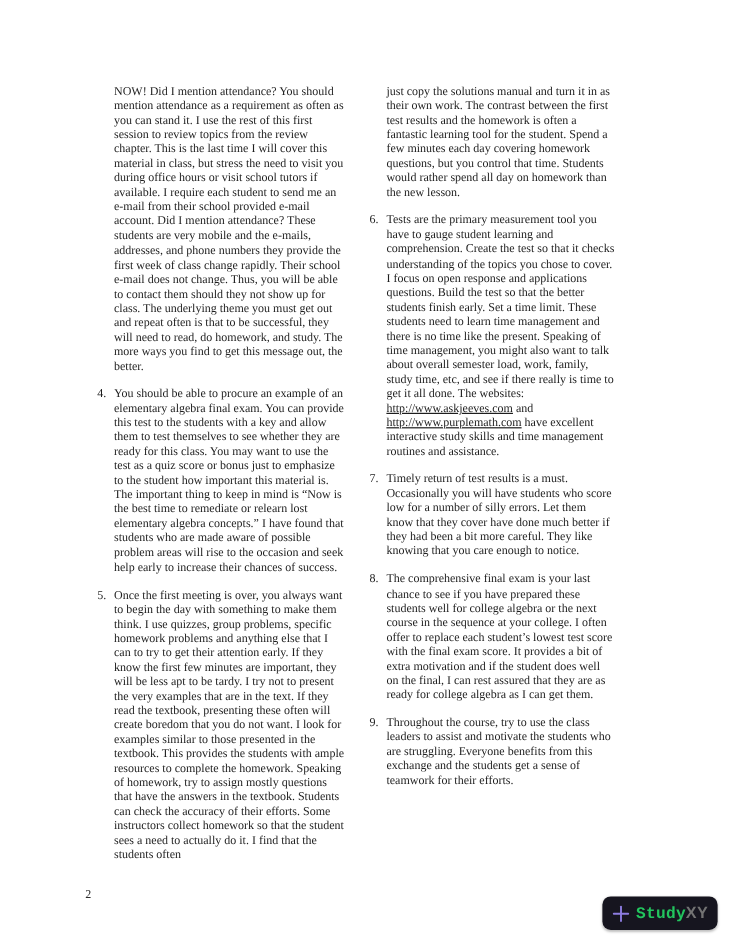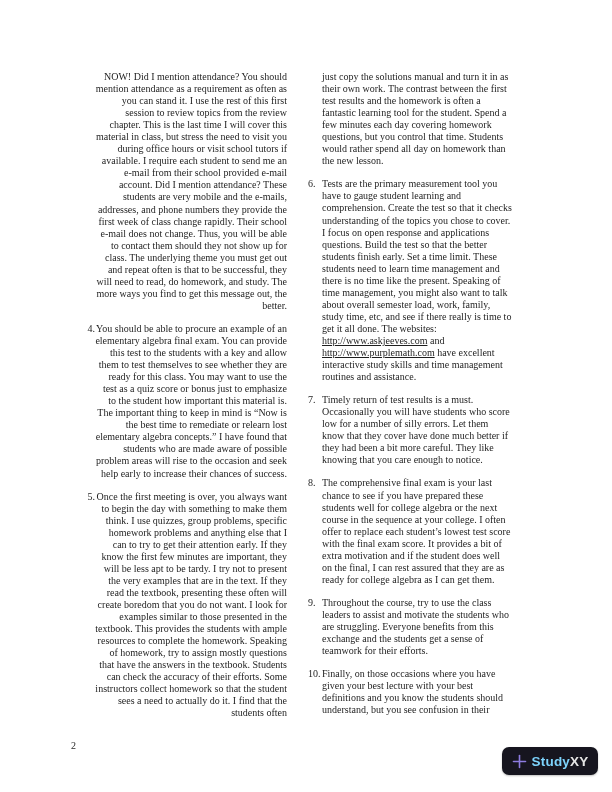--- a/index.html
+++ b/index.html
@@ -15,21 +15,21 @@
     width: 612px; height: 792px;
     background: #ffffff;
   }
   .col {
     position: absolute;
     top: 71px;
     font-size: 10px;
     line-height: 12.05px;
     text-align: left;
   }
-  .col-left  { left: 81px;  width: 206px; text-align: right; }
+  .col-left  { left: 81px;  width: 206px; }
   .col-right { left: 308px; width: 204px; }
   .cont {
     margin: 0 0 0 14px;
     padding: 0;
   }
   .item {
     display: flex;
     margin-top: 11px;
   }
   .item .num {
@@ -70,22 +70,22 @@
     display: inline-flex;
     width: 15px; height: 15px;
   }
   .logo-text {
     font-family: "Liberation Sans", sans-serif;
     font-weight: bold;
     font-size: 13.5px;
     letter-spacing: 0.2px;
     white-space: nowrap;
   }
-  .logo-study { color: #7dd3fc; }
-  .logo-xy    { color: #e5e5e5; }
+  .logo-study { color: #22c55e; font-family: Liberation Mono, monospace; }
+  .logo-xy    { color: #737373; }
 </style>
 </head>
 <body>
 
 <div class="page">
 
   <div class="col col-left">
     <p class="cont">NOW! Did I mention attendance? You should mention attendance as a requirement as often as you can stand it. I use the rest of this first session to review topics from the review chapter. This is the last time I will cover this material in class, but stress the need to visit you during office hours or visit school tutors if available. I require each student to send me an e-mail from their school provided e-mail account. Did I mention attendance? These students are very mobile and the e-mails, addresses, and phone numbers they provide the first week of class change rapidly. Their school e-mail does not change. Thus, you will be able to contact them should they not show up for class. The underlying theme you must get out and repeat often is that to be successful, they will need to read, do homework, and study. The more ways you find to get this message out, the better.</p>
     <div id="list-left">
         <div class="item">
@@ -111,24 +111,20 @@
           <span class="body">Timely return of test results is a must. Occasionally you will have students who score low for a number of silly errors. Let them know that they cover have done much better if they had been a bit more careful. They like knowing that you care enough to notice.</span>
         </div>
         <div class="item">
           <span class="num">8.</span>
           <span class="body">The comprehensive final exam is your last chance to see if you have prepared these students well for college algebra or the next course in the sequence at your college. I often offer to replace each student’s lowest test score with the final exam score. It provides a bit of extra motivation and if the student does well on the final, I can rest assured that they are as ready for college algebra as I can get them.</span>
         </div>
         <div class="item">
           <span class="num">9.</span>
           <span class="body">Throughout the course, try to use the class leaders to assist and motivate the students who are struggling. Everyone benefits from this exchange and the students get a sense of teamwork for their efforts.</span>
         </div>
-        <div class="item">
-          <span class="num">10.</span>
-          <span class="body">Finally, on those occasions where you have given your best lecture with your best definitions and you know the students should understand, but you see confusion in their</span>
-        </div>
       </div>
   </div>
 
   <div class="page-number">2</div>
 
   <div class="logo">
     <span class="logo-plus">
       <svg width="15" height="15" viewBox="0 0 15 15" aria-hidden="true">
         <line x1="7.5" y1="1.5" x2="7.5" y2="13.5" stroke="#8d7ce0" stroke-width="1.6" stroke-linecap="round"></line>
         <line x1="1.5" y1="7.5" x2="13.5" y2="7.5" stroke="#8d7ce0" stroke-width="1.6" stroke-linecap="round"></line>

